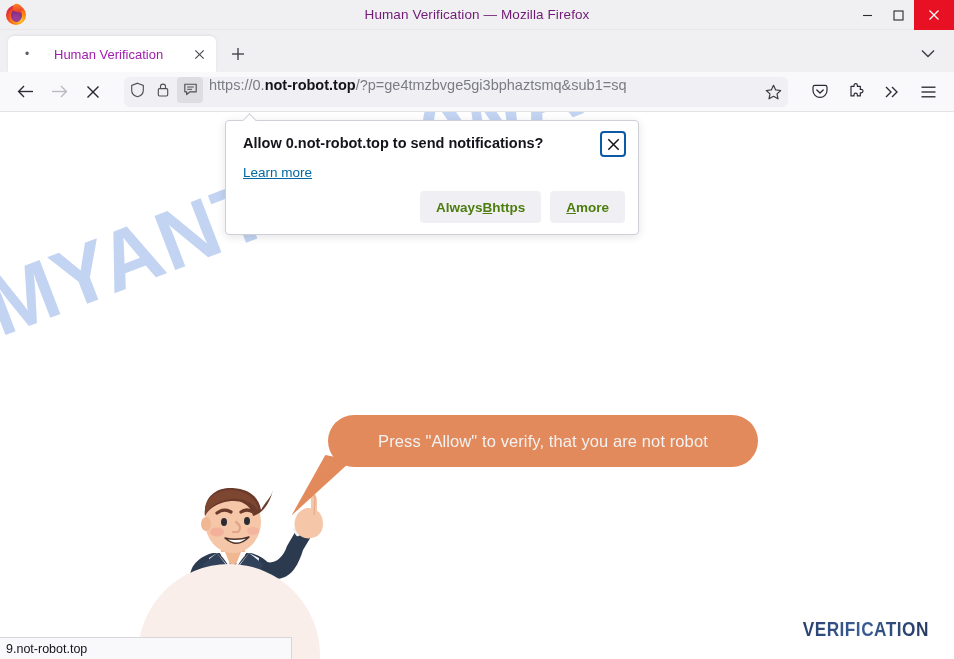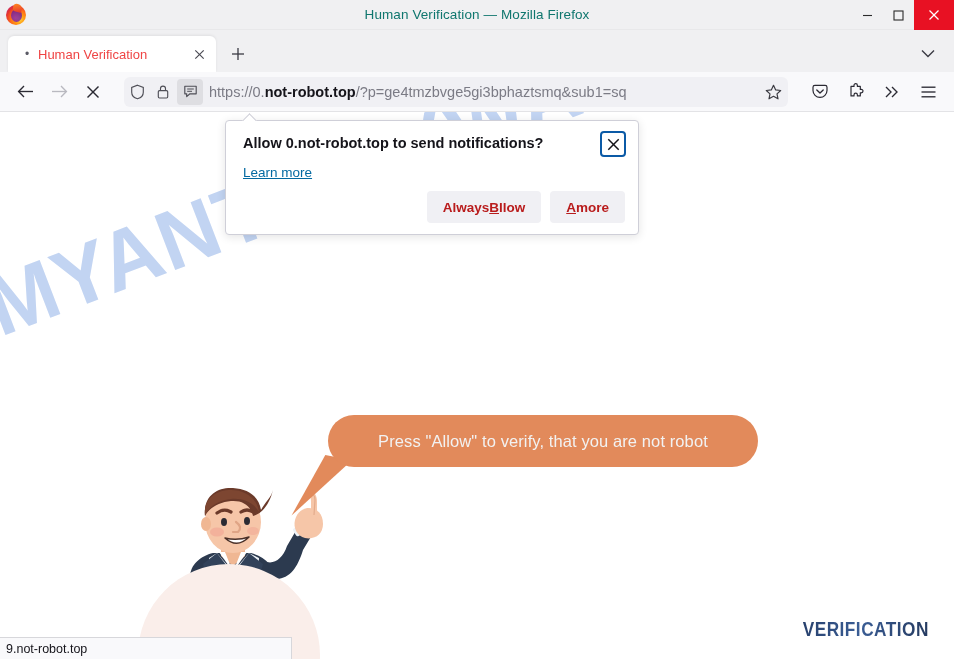--- a/index.html
+++ b/index.html
@@ -33,21 +33,21 @@
     opacity: .85;
   }
   .ff-logo .o3 {
     position: absolute; left: 10px; top: 2px; width: 9px; height: 8px;
     border-radius: 50% 60% 10% 50%;
     background: linear-gradient(160deg, #ff8a1e, #e6362f);
     transform: rotate(12deg);
   }
   .title-text {
     position: absolute; left: 0; right: 0; text-align: center;
-    font-size: 13.5px; color: #0f766e; letter-spacing: .1px;
+    font-size: 13.5px; color: #701a75; letter-spacing: .1px;
     pointer-events: none;
   }
   .wincontrols { position: absolute; right: 0; top: 0; height: 30px; display: flex; }
   .wc { width: 31px; height: 30px; display: flex; align-items: center; justify-content: center; color: #2b2b2b; }
   .wc svg { display: block; }
   .wc.close { background: #e81123; color: #ffffff; width: 40px; }
 
   
   .tabstrip {
     position: absolute; top: 30px; left: 0;
@@ -63,22 +63,22 @@
     display: flex; align-items: center;
     padding: 0 6px 0 14px;
     box-shadow: 0 -1px 3px rgba(0,0,0,.07);
   }
   .tab-favicon {
     width: 10px; height: 10px; flex: 0 0 auto;
     display: flex; align-items: center; justify-content: center;
     color: #5b5b66; font-size: 12px; line-height: 1;
   }
   .tab-title {
-    flex: 1 1 auto; font-size: 13px; color: #ef4444;
-    margin-left: 6px; white-space: nowrap; overflow: hidden; text-overflow: ellipsis;
+    flex: 1 1 auto; font-size: 13px; color: #a21caf;
+    margin-left: 22px; white-space: nowrap; overflow: hidden; text-overflow: ellipsis;
   }
   .tab-close { width: 22px; height: 22px; display: flex; align-items: center; justify-content: center; color: #4a4a53; flex: 0 0 auto; }
   .newtab { width: 30px; height: 30px; margin-left: 7px; margin-bottom: 3px;
             display: flex; align-items: center; justify-content: center; color: #3a3a43; font-size: 20px; font-weight: 300; }
   .tablist-down { position: absolute; right: 12px; bottom: 5px; width: 28px; height: 28px;
                   display: flex; align-items: center; justify-content: center; color: #3a3a43; }
 
   
   .navbar {
     position: absolute; top: 72px; left: 0;
@@ -87,21 +87,21 @@
     display: flex; align-items: center;
     border-bottom: 1px solid #e3e3e6;
   }
   .navbtn { width: 34px; height: 32px; display: flex; align-items: center; justify-content: center; flex: 0 0 auto; color: #2b2a33; }
   .navbtn.disabled { color: #b9b9c0; }
   .navbtn:first-child { margin-left: 8px; }
 
   .urlbar {
     flex: 1 1 auto; height: 30px; margin: 0 6px 0 14px;
     background: #f0f0f4; border-radius: 6px;
-    display: flex; align-items: center; overflow: hidden;
+    display: flex; align-items: flex-start; overflow: hidden;
     position: relative;
   }
   .ub-icon { width: 26px; height: 26px; display: flex; align-items: center; justify-content: center; flex: 0 0 auto; color: #4f4f57; }
   .ub-icon.active { background: #dedee2; border-radius: 4px; height: 26px; width: 26px; margin-left: 1px; }
   .ub-text {
     flex: 1 1 auto; font-size: 14.5px; color: #7b7b85;
     white-space: nowrap; overflow: hidden;
     margin-left: 6px; padding-right: 2px;
     -webkit-mask-image: linear-gradient(to right, #000 94%, transparent 100%);
             mask-image: linear-gradient(to right, #000 94%, transparent 100%);
@@ -214,21 +214,21 @@
     text-decoration: underline; display: inline-block;
   }
   .notif-actions {
     position: absolute; right: 13px; bottom: 11px;
     display: flex; gap: 9px;
   }
   .nbtn {
     background: #f0f0f4; border: none; border-radius: 4px;
     height: 32px; padding: 0 16px;
     font-family: "Liberation Sans", sans-serif;
-    font-size: 13.5px; font-weight: 700; color: #b91c1c;
+    font-size: 13.5px; font-weight: 700; color: #4d7c0f;
     display: flex; align-items: center; justify-content: center;
   }
   .nbtn u { text-decoration: underline; }
 </style>
 </head>
 <body>
 
 <div id="root">
 
   <div class="titlebar">
@@ -445,21 +445,21 @@
             <line x1="1.3" y1="1.3" x2="11.7" y2="11.7" stroke="currentColor" stroke-width="1.5"></line>
             <line x1="11.7" y1="1.3" x2="1.3" y2="11.7" stroke="currentColor" stroke-width="1.5"></line>
           </svg>
       </div>
     </div>
     <a class="notif-link" href="#">Learn more</a>
     <div class="notif-actions">
       <button class="nbtn">
           <span>Always </span>
           <u>B</u>
-          <span>llow</span>
+          <span>https</span>
         </button>
       <button class="nbtn">
           <span></span>
           <u>A</u>
           <span>more</span>
         </button>
     </div>
   </div>
 
   <div class="statusbar">

